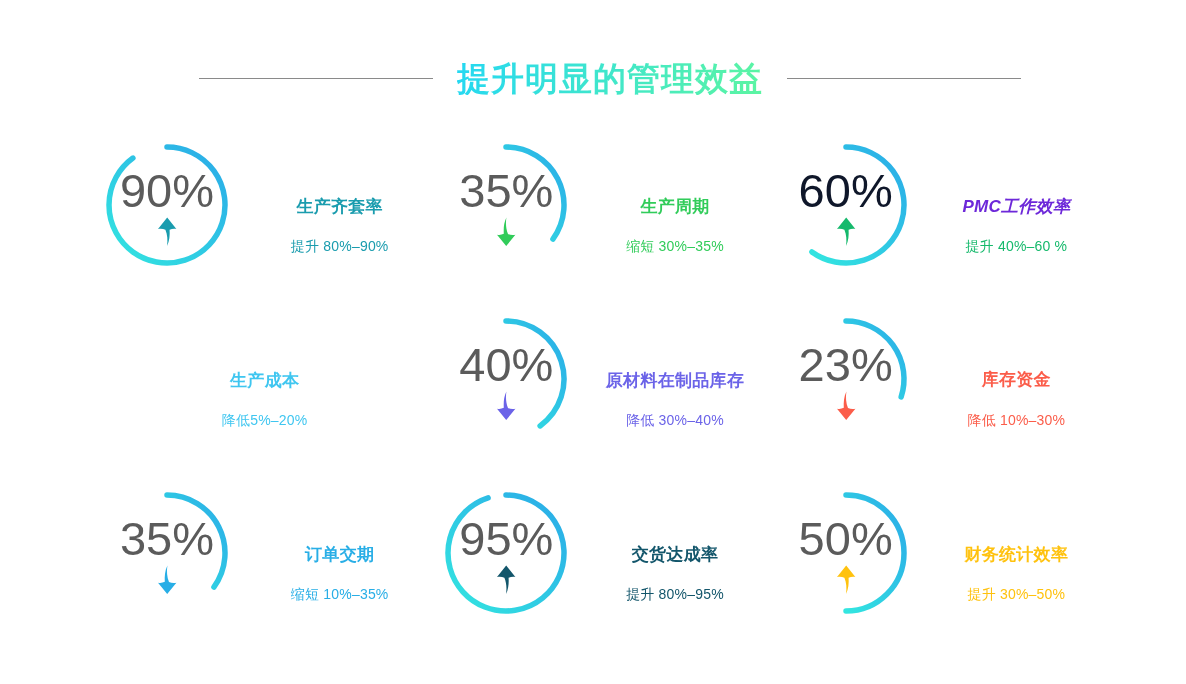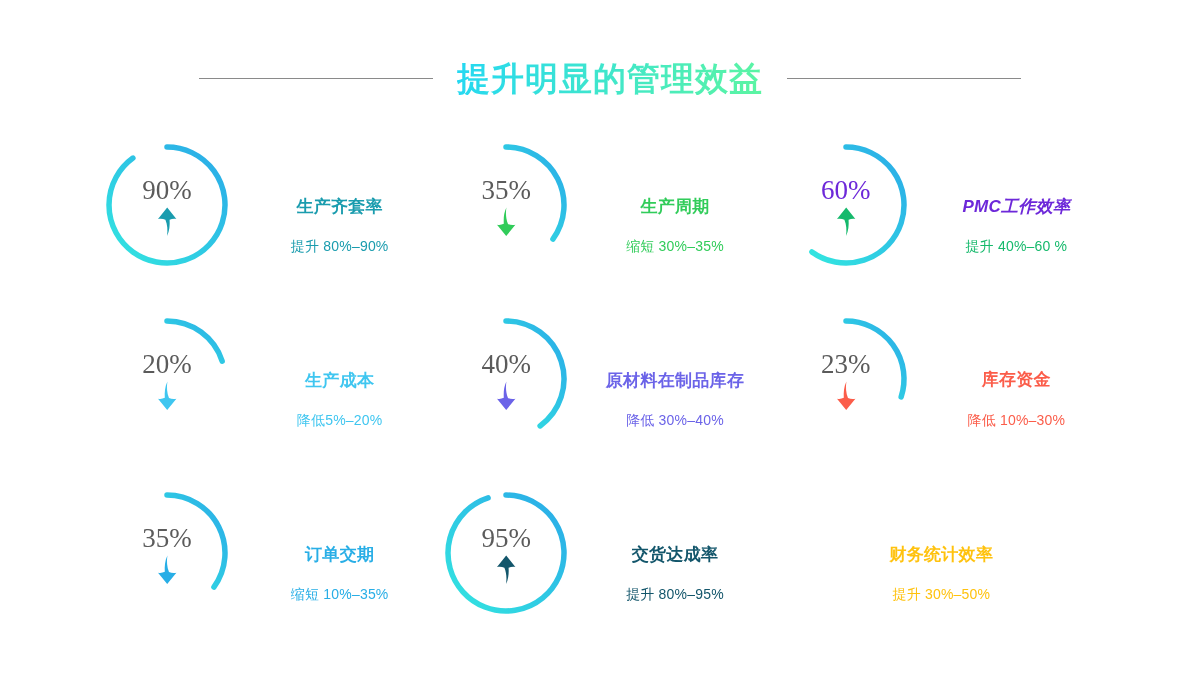--- a/index.html
+++ b/index.html
@@ -86,27 +86,26 @@
   .dial-inner {
     position: relative;
     width: 150px;
     height: 150px;
     display: flex;
     flex-direction: column;
     align-items: center;
     justify-content: center;
   }
   .dial-value {
-    font-size: 27px;
+    font-size: 47px;
     color: #5b5b5b;
     font-weight: normal;
     line-height: 1;
     letter-spacing: 0px;
     margin-top: 4px;
-    font-family: Liberation Serif, serif;
   }
   .dial-arrow {
     margin-top: 3px;
     height: 30px;
     display: flex;
     align-items: center;
     justify-content: center;
   }
   .dial-arrow svg { position: static; width: 22px; height: 30px; }
 
@@ -206,53 +205,34 @@
         <svg viewBox="0 0 150 150">
           <defs>
             <linearGradient id="ringgrad2" x1="1" y1="0" x2="0" y2="1">
               <stop offset="0%" stop-color="#2aa9e8"></stop>
               <stop offset="100%" stop-color="#33e6e0"></stop>
             </linearGradient>
           </defs>
           <path d="M 75.00 17.00 A 58 58 0 1 1 40.91 121.92" fill="none" stroke="url(#ringgrad2)" stroke-width="5.5" stroke-linecap="round"></path>
         </svg>
         <div class="dial-inner">
-          <div class="dial-value" style="color: #6d28d9;">60%</div>
+          <div class="dial-value" style="color: #0f172a;">60%</div>
           <div class="dial-arrow">
             <svg viewBox="0 0 22 29">
               <path d="M11.2 0 L20.4 11.4 C18.1 11.0 15.7 11.2 13.6 12.3 C13.9 17.6 13.6 23.3 11.0 28.6 C11.9 22.9 11.4 16.8 9.4 12.2 C7.2 11.1 4.6 11.0 2.0 11.4 Z" fill="#16b96c"></path>
             </svg>
           </div>
         </div>
       </div>
       <div class="card-text">
         <div class="card-title" style="color: #6d28d9; font-style: italic;">PMC工作效率</div>
         <div class="card-sub" style="color: rgb(22, 185, 108);">提升 40%–60 %</div>
       </div>
     </div>
     <div class="card col-1">
-      <div class="dial">
-        <svg viewBox="0 0 150 150">
-          <defs>
-            <linearGradient id="ringgrad3" x1="1" y1="0" x2="0" y2="1">
-              <stop offset="0%" stop-color="#2aa9e8"></stop>
-              <stop offset="100%" stop-color="#33e6e0"></stop>
-            </linearGradient>
-          </defs>
-          <path d="M 75.00 17.00 A 58 58 0 0 1 130.16 57.08" fill="none" stroke="url(#ringgrad3)" stroke-width="5.5" stroke-linecap="round"></path>
-        </svg>
-        <div class="dial-inner">
-          <div class="dial-value" style="color: rgb(91, 91, 91);">20%</div>
-          <div class="dial-arrow">
-            <svg viewBox="0 0 22 29">
-              <path d="M11.2 28.6 L2.0 17.2 C4.3 17.6 6.7 17.4 8.8 16.3 C8.5 11.0 8.8 5.3 11.4 0 C10.5 5.7 11.0 11.8 13.0 16.4 C15.2 17.5 17.8 17.6 20.4 17.2 Z" fill="#3fc6f0"></path>
-            </svg>
-          </div>
-        </div>
-      </div>
       <div class="card-text">
         <div class="card-title" style="color: rgb(63, 198, 240);">生产成本</div>
         <div class="card-sub" style="color: rgb(63, 198, 240);">降低5%–20%</div>
       </div>
     </div>
     <div class="card col-2">
       <div class="dial">
         <svg viewBox="0 0 150 150">
           <defs>
             <linearGradient id="ringgrad4" x1="1" y1="0" x2="0" y2="1">
@@ -345,18 +325,37 @@
             </svg>
           </div>
         </div>
       </div>
       <div class="card-text">
         <div class="card-title" style="color: rgb(19, 86, 107);">交货达成率</div>
         <div class="card-sub" style="color: rgb(19, 86, 107);">提升 80%–95%</div>
       </div>
     </div>
     <div class="card col-3">
+      <div class="dial">
+        <svg viewBox="0 0 150 150">
+          <defs>
+            <linearGradient id="ringgrad8" x1="1" y1="0" x2="0" y2="1">
+              <stop offset="0%" stop-color="#2aa9e8"></stop>
+              <stop offset="100%" stop-color="#33e6e0"></stop>
+            </linearGradient>
+          </defs>
+          <path d="M 75.00 17.00 A 58 58 0 0 1 75.00 133.00" fill="none" stroke="url(#ringgrad8)" stroke-width="5.5" stroke-linecap="round"></path>
+        </svg>
+        <div class="dial-inner">
+          <div class="dial-value" style="color: rgb(91, 91, 91);">50%</div>
+          <div class="dial-arrow">
+            <svg viewBox="0 0 22 29">
+              <path d="M11.2 0 L20.4 11.4 C18.1 11.0 15.7 11.2 13.6 12.3 C13.9 17.6 13.6 23.3 11.0 28.6 C11.9 22.9 11.4 16.8 9.4 12.2 C7.2 11.1 4.6 11.0 2.0 11.4 Z" fill="#ffc20e"></path>
+            </svg>
+          </div>
+        </div>
+      </div>
       <div class="card-text">
         <div class="card-title" style="color: rgb(255, 194, 14);">财务统计效率</div>
         <div class="card-sub" style="color: rgb(255, 194, 14);">提升 30%–50%</div>
       </div>
     </div>
   </div>
 
 </body></html>

